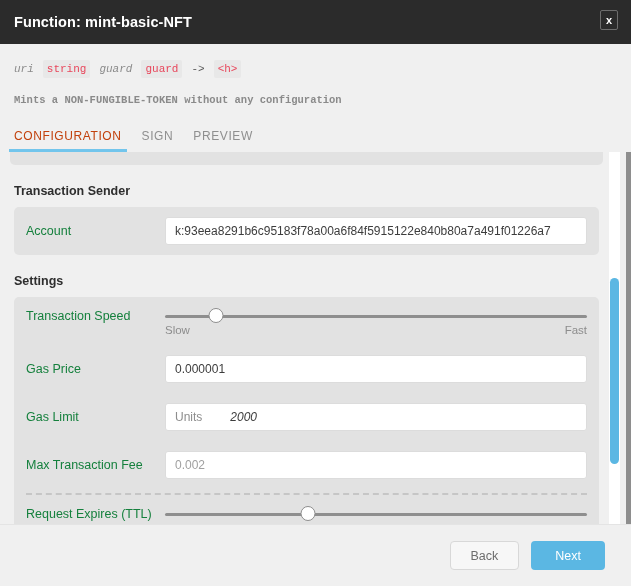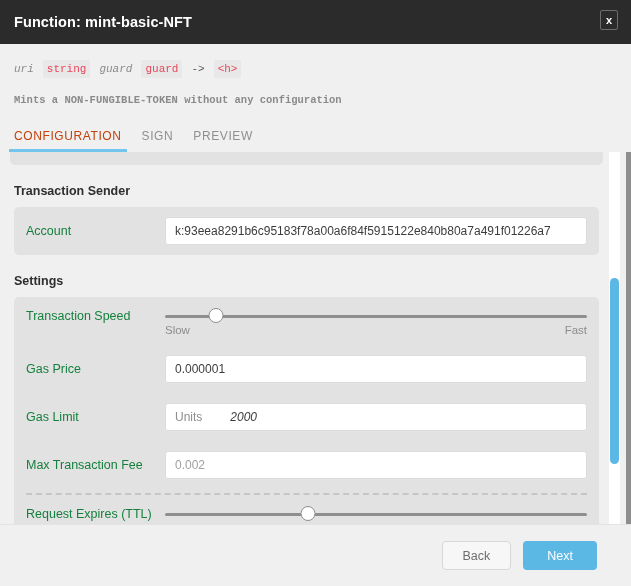--- a/index.html
+++ b/index.html
@@ -249,21 +249,21 @@
 
   
   #footer {
     height: 62px;
     min-height: 62px;
     background: #f0f0f0;
     border-top: 1px solid #e4e4e4;
     display: flex;
     align-items: center;
     justify-content: flex-end;
-    padding: 0 34px 0 0;
+    padding: 0 26px 0 0;
     gap: 12px;
   }
   .btn {
     font-size: 12.5px;
     border-radius: 4px;
     height: 29px;
     padding: 0 20px;
     cursor: pointer;
     font-family: "Liberation Sans", sans-serif;
   }

